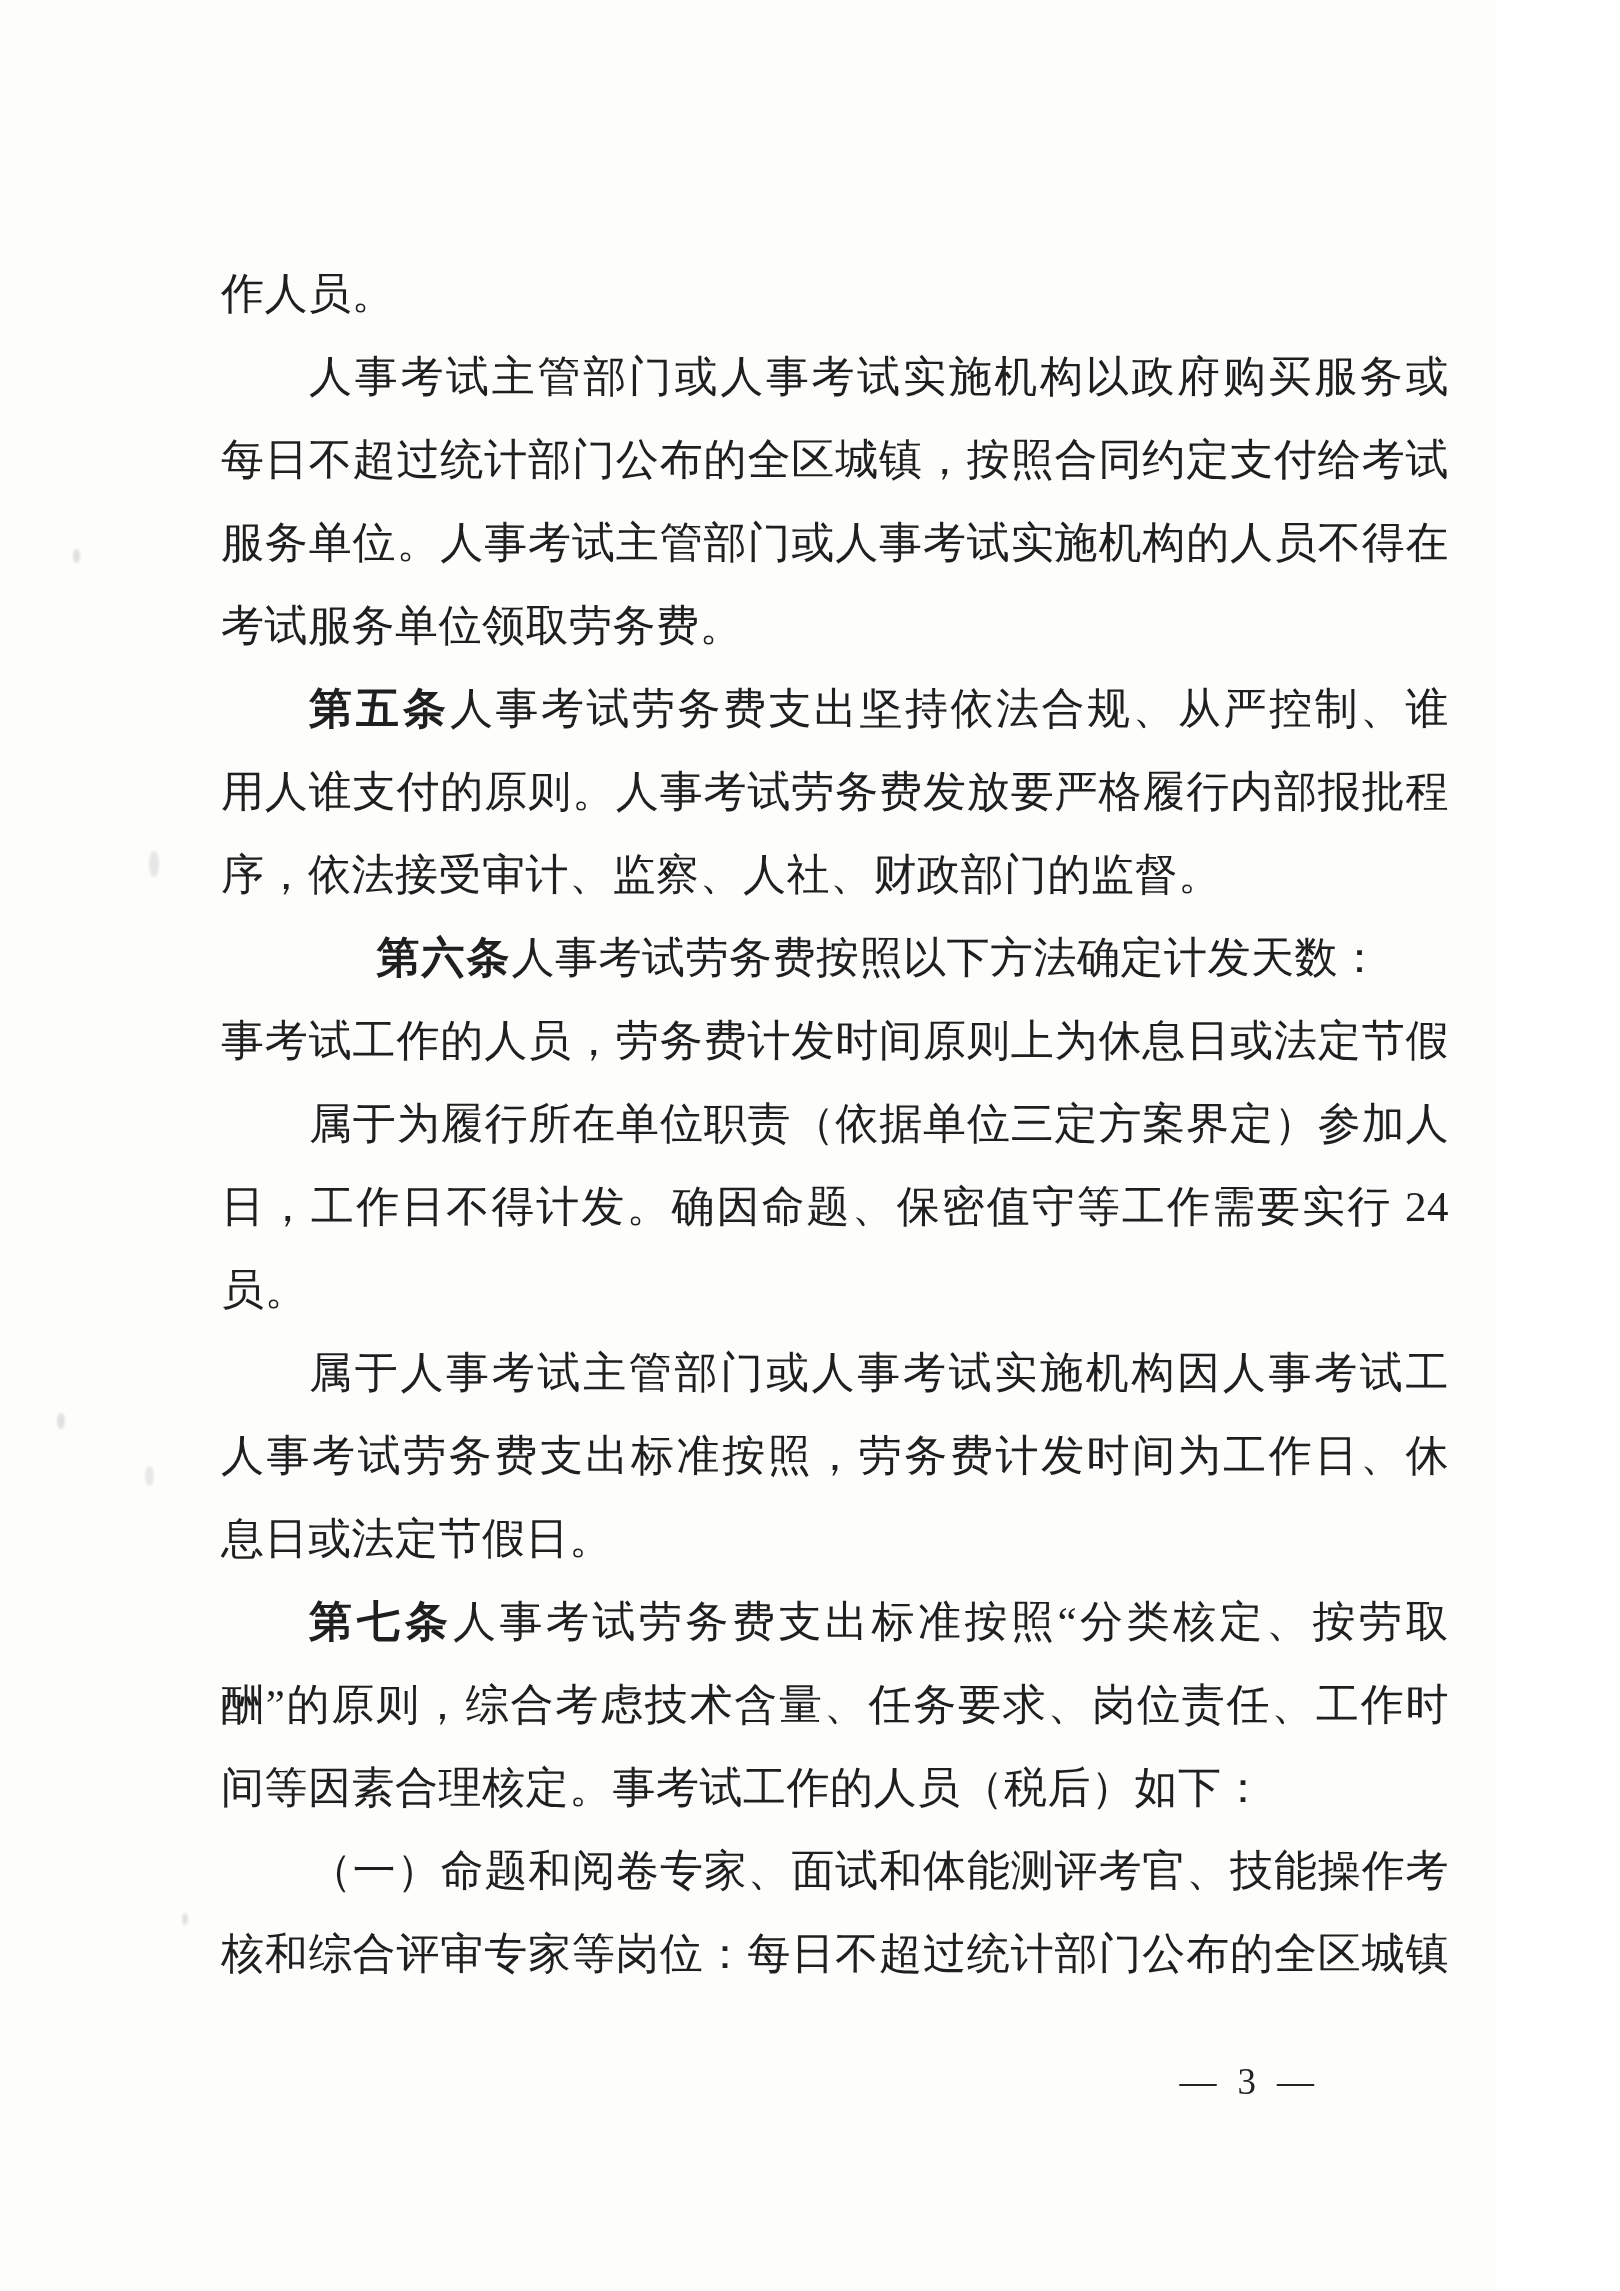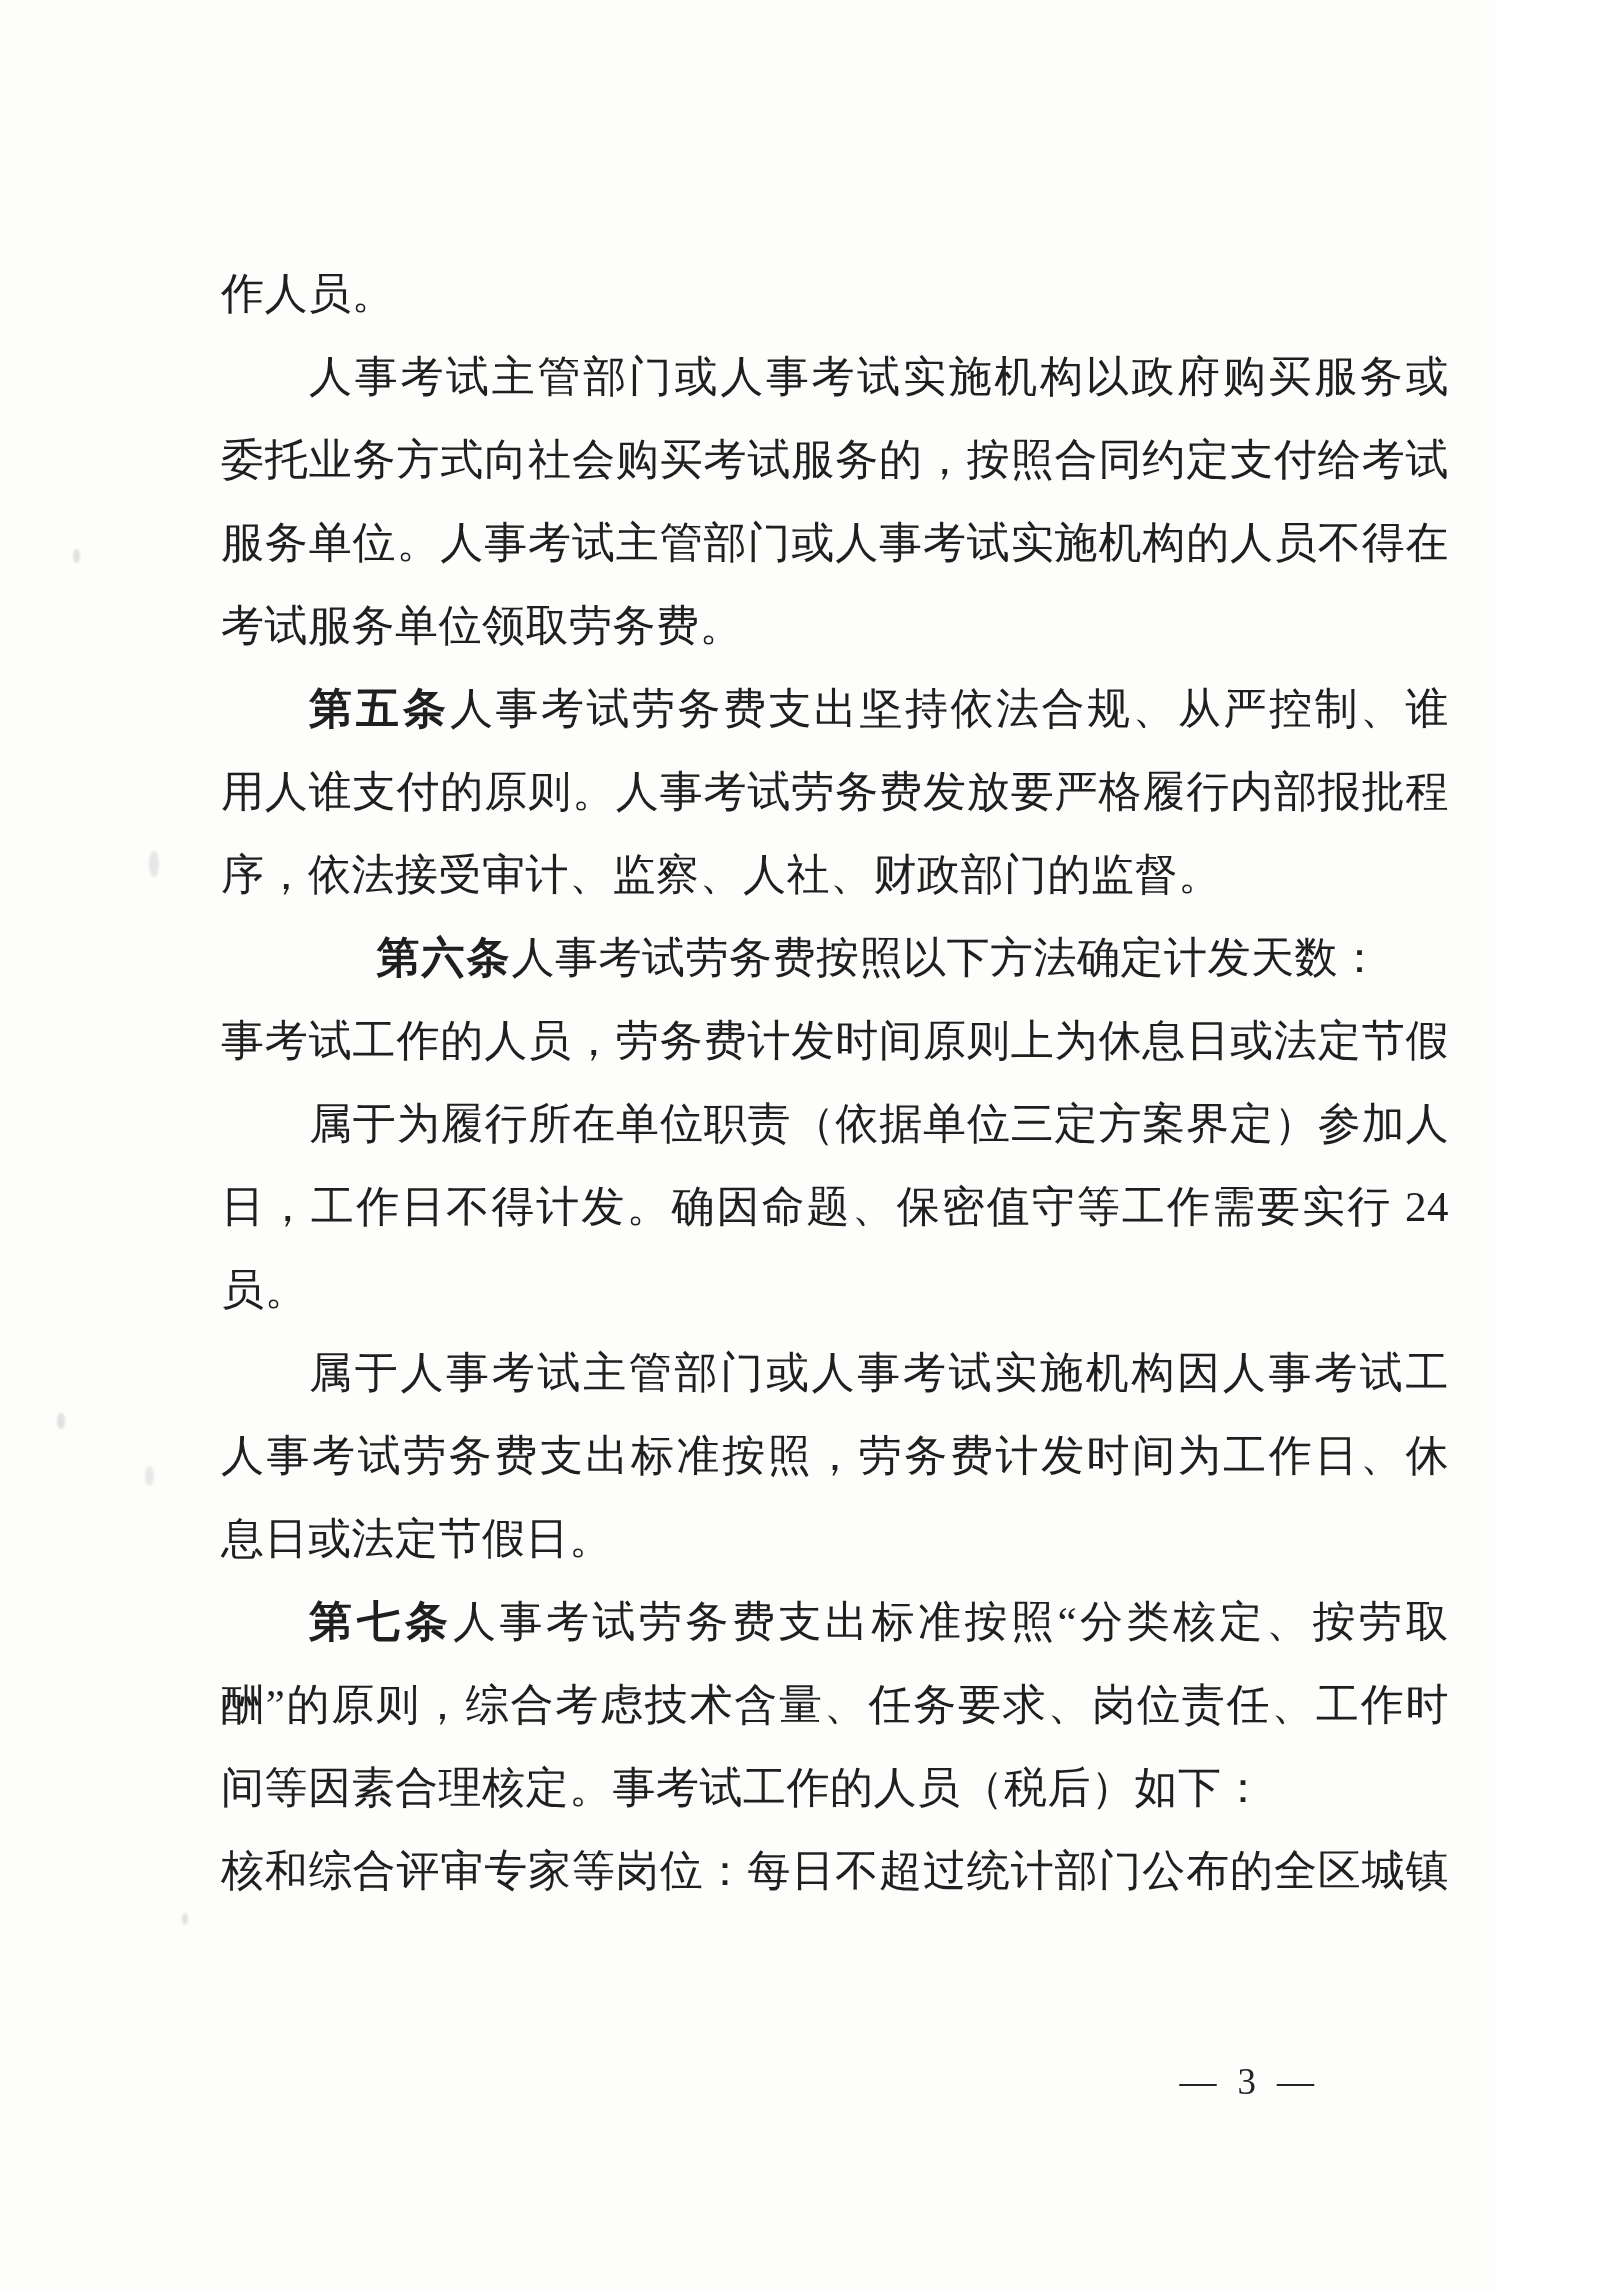--- a/index.html
+++ b/index.html
@@ -72,21 +72,21 @@
 
   <div class="speck s1"></div>
   <div class="speck s2"></div>
   <div class="speck s3"></div>
   <div class="speck s4"></div>
   <div class="speck s5"></div>
 
   <div class="doc-text">
     <div class="doc-line">作人员。</div>
     <div class="doc-line indent just">人事考试主管部门或人事考试实施机构以政府购买服务或</div>
-    <div class="doc-line just">委托业务方式向社会购买考试服务的，按照合同约定支付给考试</div>
+    <div class="doc-line just">每日不超过统计部门公布的全区城镇，按照合同约定支付给考试</div>
     <div class="doc-line just">服务单位。人事考试主管部门或人事考试实施机构的人员不得在</div>
     <div class="doc-line">考试服务单位领取劳务费。</div>
     <div class="doc-line indent just">
       <span class="term">第五条</span><span>人事考试劳务费支出坚持依法合规、从严控制、谁</span>
     </div>
     <div class="doc-line just">用人谁支付的原则。人事考试劳务费发放要严格履行内部报批程</div>
     <div class="doc-line">序，依法接受审计、监察、人社、财政部门的监督。</div>
     <div class="doc-line indent">
       <span class="term">第六条</span><span>人事考试劳务费按照以下方法确定计发天数：</span>
     </div>
@@ -95,19 +95,20 @@
     <div class="doc-line just">日，工作日不得计发。确因命题、保密值守等工作需要实行 24</div>
     <div class="doc-line">员。</div>
     <div class="doc-line indent just">属于人事考试主管部门或人事考试实施机构因人事考试工</div>
     <div class="doc-line just">人事考试劳务费支出标准按照，劳务费计发时间为工作日、休</div>
     <div class="doc-line">息日或法定节假日。</div>
     <div class="doc-line indent just">
       <span class="term">第七条</span><span>人事考试劳务费支出标准按照“分类核定、按劳取</span>
     </div>
     <div class="doc-line just">酬”的原则，综合考虑技术含量、任务要求、岗位责任、工作时</div>
     <div class="doc-line">间等因素合理核定。事考试工作的人员（税后）如下：</div>
+    <div class="doc-line indent just">（一）命题和阅卷专家、面试和体能测评考官、技能操作考</div>
     <div class="doc-line just">核和综合评审专家等岗位：每日不超过统计部门公布的全区城镇</div>
   </div>
 
   <div class="page-number">— 3 —</div>
 
 </div>
 
 
 </body></html>

